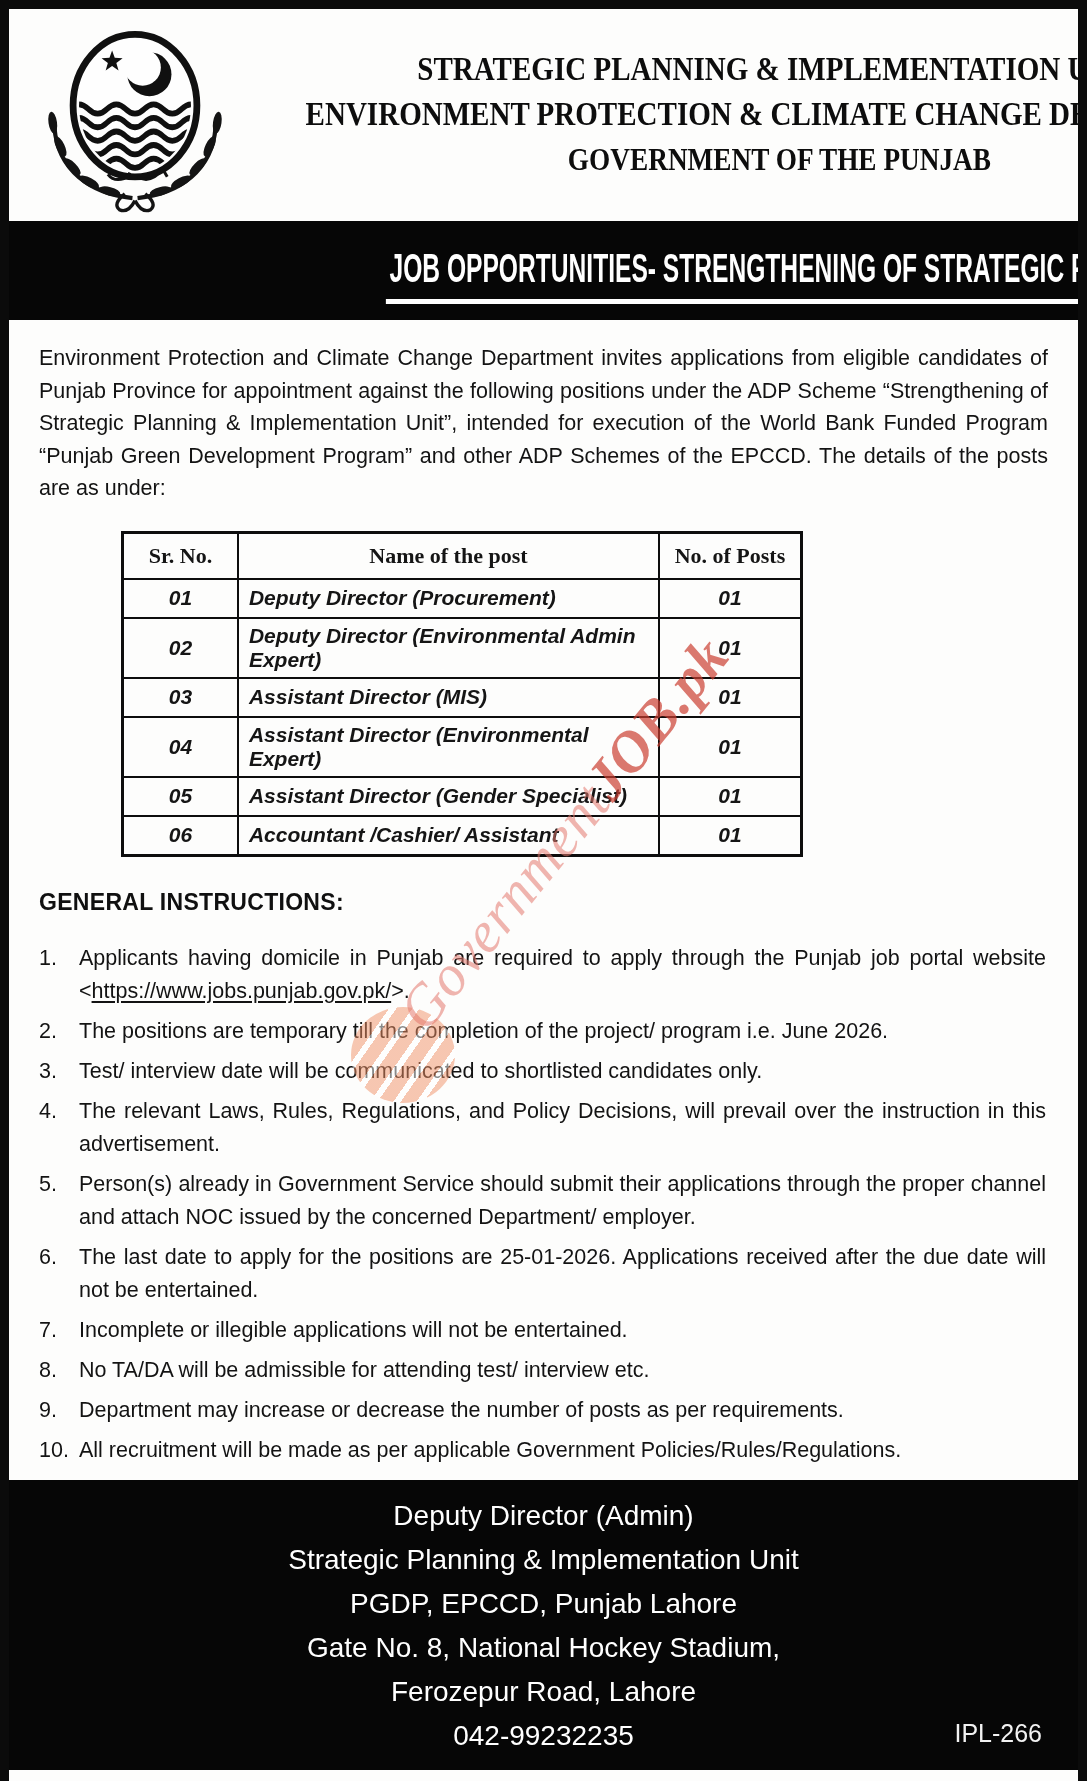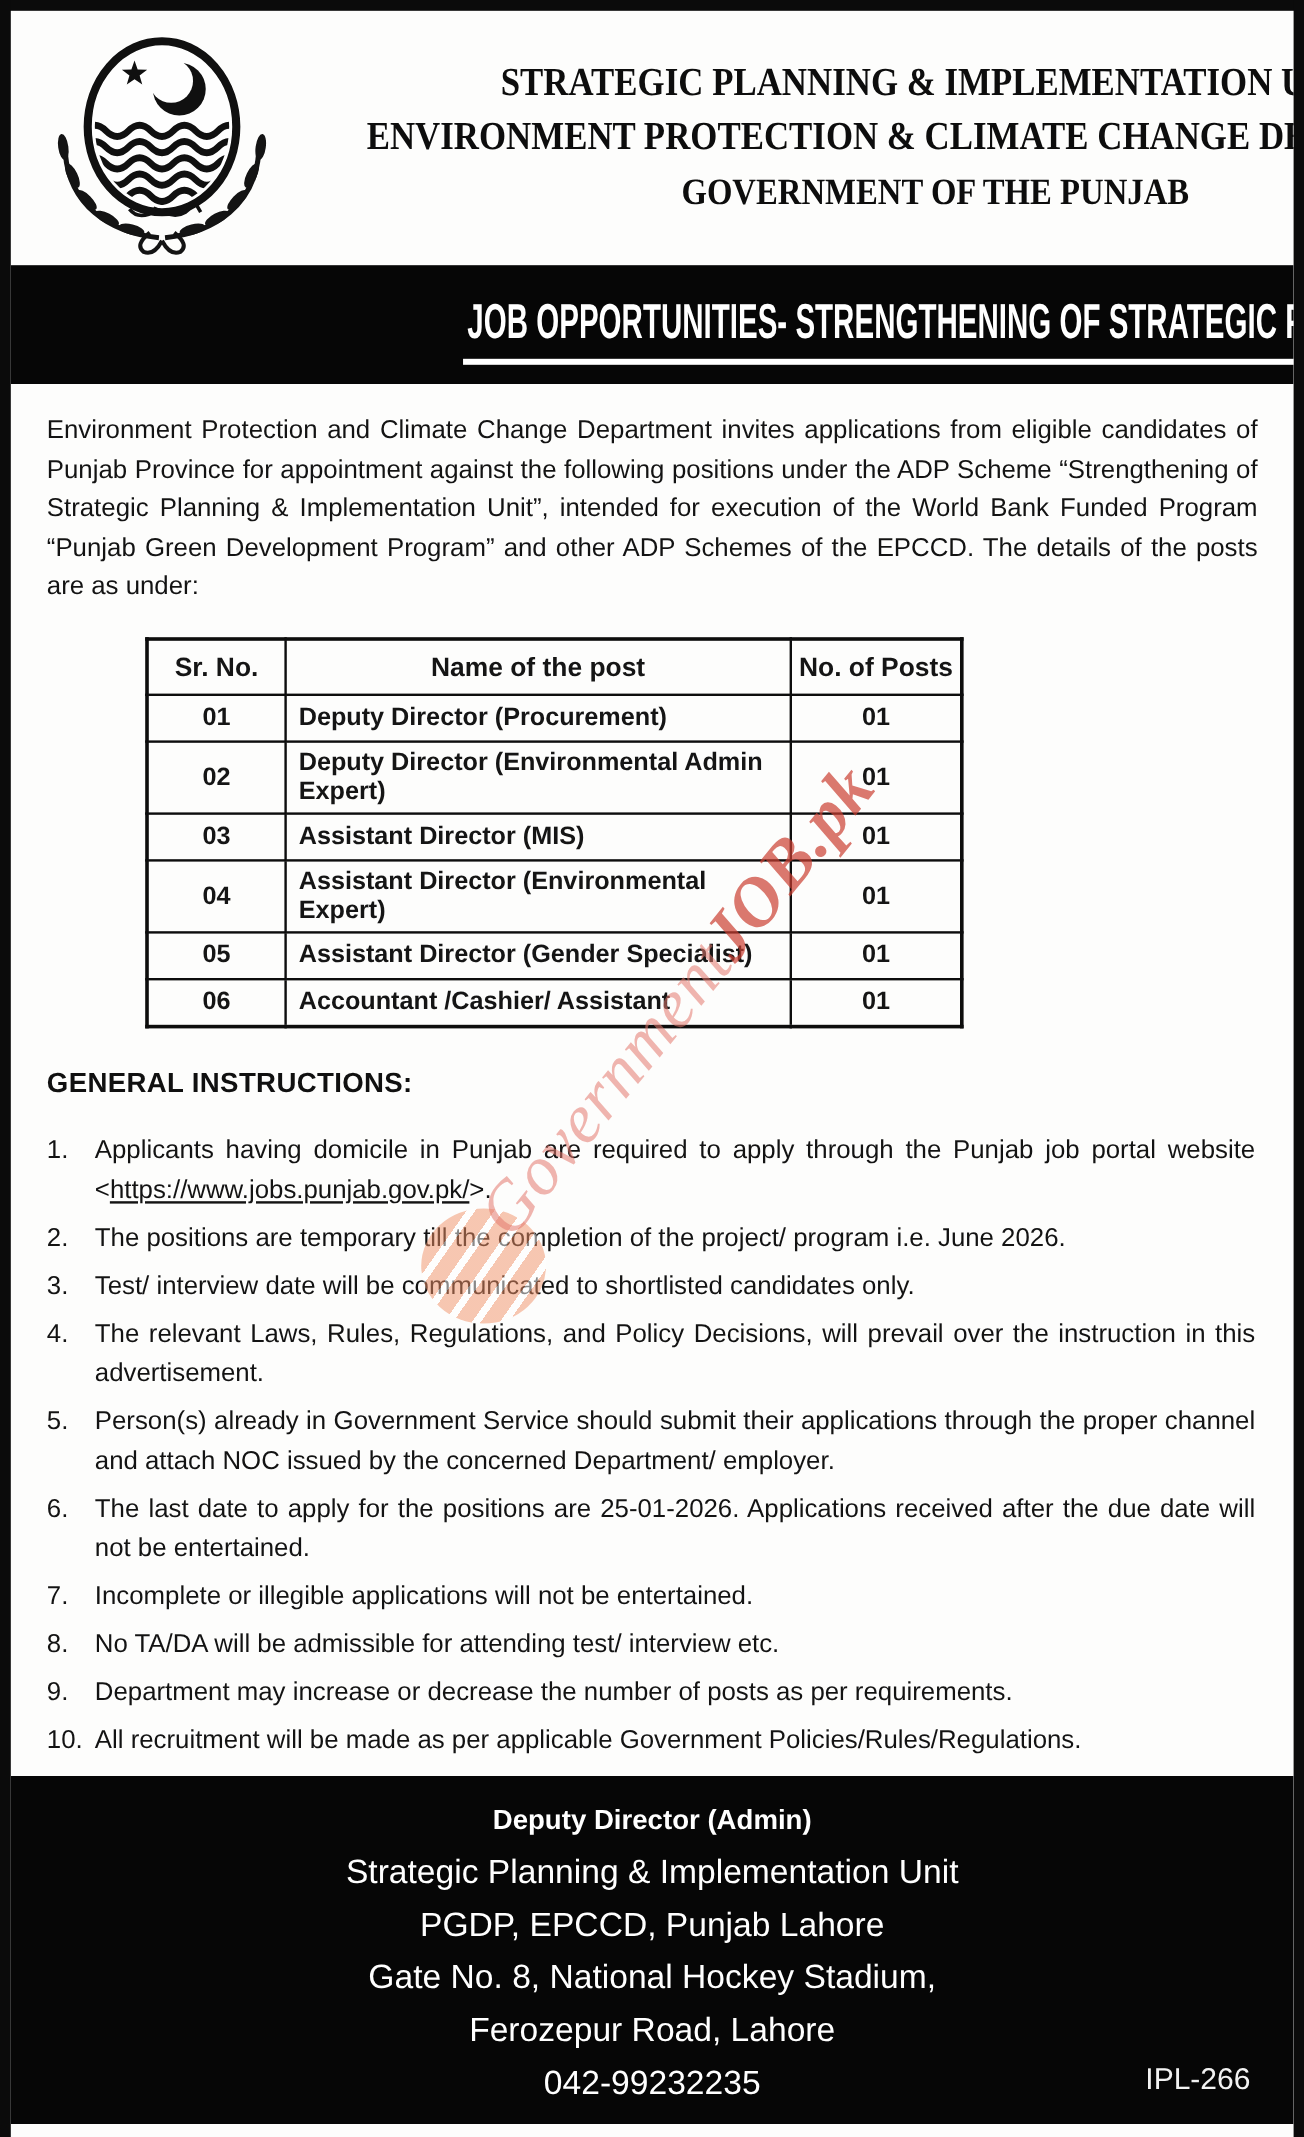--- a/index.html
+++ b/index.html
@@ -29,22 +29,22 @@
     display:inline-block;color:#ffffff;font-weight:700;font-size:41px;
     white-space:nowrap;transform:scaleX(.60);transform-origin:center;
     border-bottom:5px solid #fff;padding:0 6px 7px;letter-spacing:0;
   }
   
   .intro{margin:22px 30px 0 30px;font-size:21.5px;line-height:32.5px;text-align:justify;color:#131313;}
   
   .table-wrap{margin:26px 0 0 112px;width:682px;}
   table{border-collapse:collapse;width:100%;font-size:21px;border:3px solid #0d0d0d;}
   th,td{border:2px solid #0d0d0d;font-weight:700;color:#151515;}
-  th{font-size:22px;padding:9px 4px;text-align:center;}
-  td{padding:5px 6px;height:27px;}
+  th{font-size:22px;padding:9px 4px;text-align:center;font-family:Liberation Serif, serif;}
+  td{padding:5px 6px;height:27px;font-style:italic;}
   .col-sr{width:17%;} .col-name{width:62%;} .col-posts{width:21%;}
   td.c{text-align:center;}
   td.name{text-align:left;padding-left:10px;}
   
   .ins-heading{
     margin:32px 0 0 30px;font-size:23px;font-weight:700;letter-spacing:.3px;
     text-decoration-thickness:2.5px;text-underline-offset:5px;
     color:#101010;
   }
   .ins-list{margin:26px 32px 0 30px;}
@@ -52,21 +52,21 @@
   .ins-num{flex:none;width:40px;}
   .ins-text{flex:1;text-align:justify;}
   .ins-text u{text-underline-offset:3px;}
   
   .footer{
     position:absolute;left:0;right:0;bottom:11px;
     background:#060606;color:#fff;text-align:center;
     padding:14px 0 12px;
   }
   .footer-line{font-size:28px;line-height:44px;}
-  .footer-line:first-child{font-weight:700;font-size:23px;}
+  .footer-line:first-child{font-weight:400;font-size:28px;}
   .footer-ref{position:absolute;right:36px;bottom:22px;font-size:25px;color:#f2f2f2;text-align:center;}
   
   .wm-logo{
     position:absolute;left:342px;top:998px;width:104px;height:96px;border-radius:50%;
     background:repeating-linear-gradient(125deg,#f09066 0 13px,#ffffff 13px 19px);
     opacity:.5;pointer-events:none;z-index:5;
   }
   .wm-text{
     position:absolute;left:400px;top:980px;height:62px;
     transform:rotate(-51deg);transform-origin:left center;

